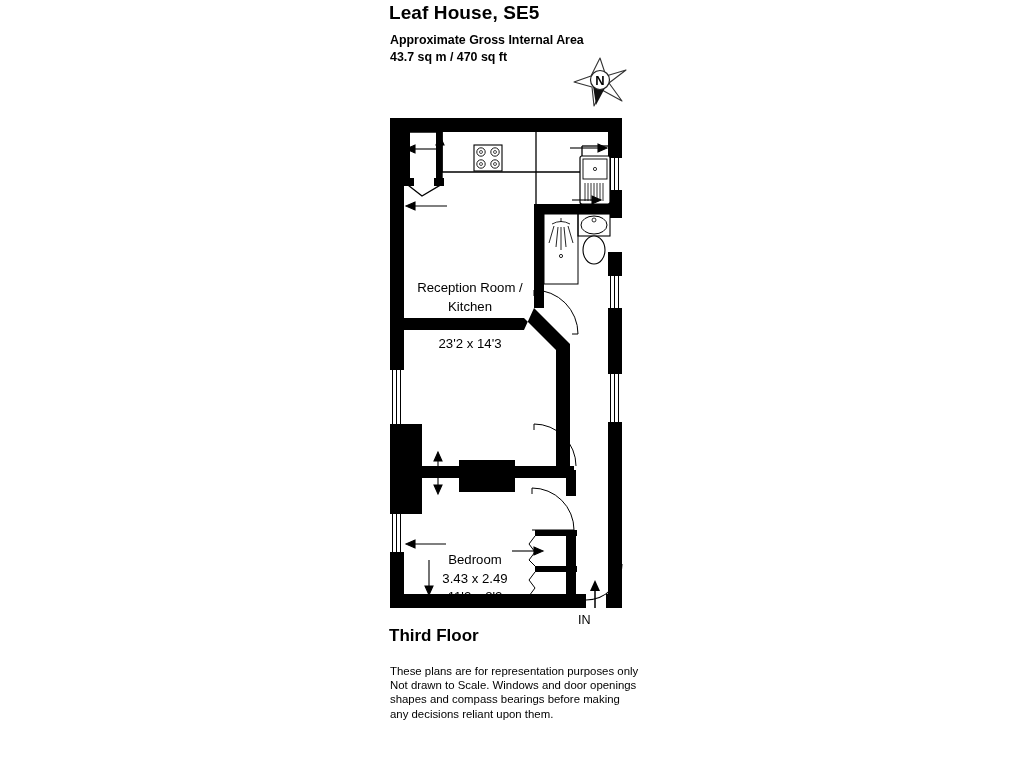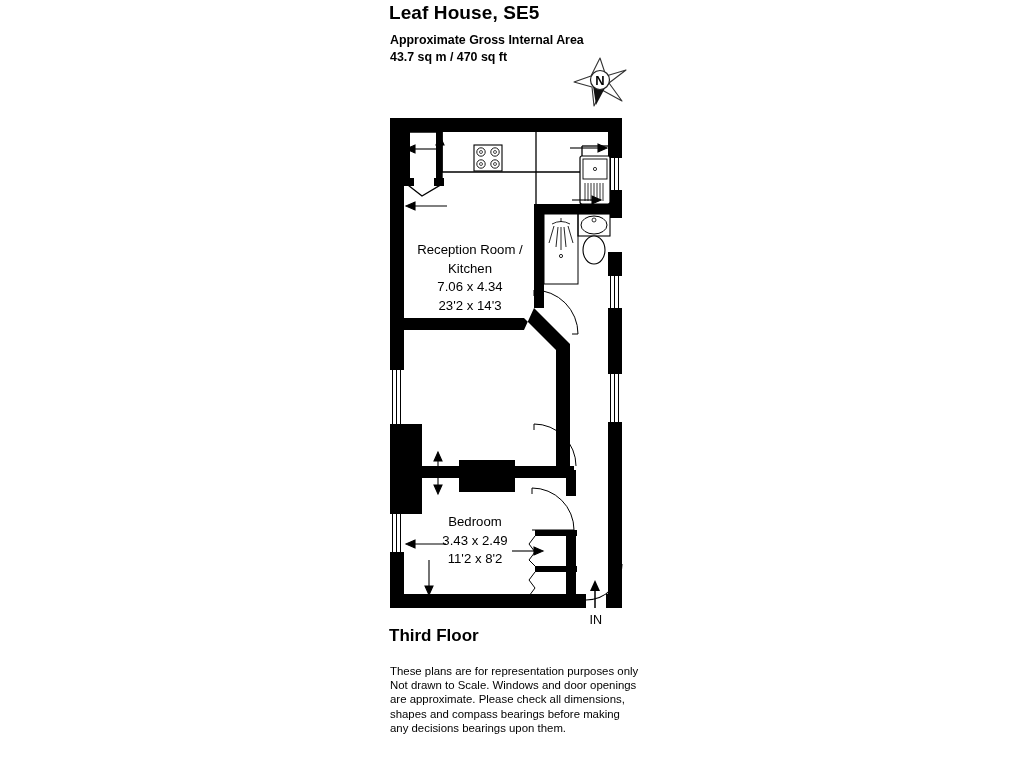--- a/index.html
+++ b/index.html
@@ -91,38 +91,39 @@
     pointer-events: none;
   }
 
   
   .room-label {
     position: absolute;
     text-align: center;
     font-size: 13.2px;
     line-height: 18.6px;
     white-space: nowrap;
+    margin-top: 38px;
   }
   #label-reception {
     left: 378px;
     top: 241px;
     width: 184px;
   }
   #label-bedroom {
     left: 406px;
     top: 513px;
     width: 138px;
   }
   .in-label {
     position: absolute;
     left: 578px;
     top: 613px;
     font-size: 12.6px;
     width: 24px;
-    text-align: right;
+    text-align: left;
   }
 </style>
 </head>
 <body>
 
 <div id="sheet">
 
   <div class="hdr-title">Leaf House, SE5</div>
   <div class="hdr-sub1">Approximate Gross Internal Area</div>
   <div class="hdr-sub2">43.7 sq m / 470 sq ft</div>
@@ -363,18 +364,17 @@
     <div>11'2 x 8'2</div>
   </div>
 
   <div class="in-label">IN</div>
 
   <div class="floor-label">Third Floor</div>
 
   <div class="footer">
     <div>These plans are for representation purposes only</div>
     <div>Not drawn to Scale. Windows and door openings</div>
-    <div>are approximate. Please check all dimensions,</div>
     <div>shapes and compass bearings before making</div>
-    <div>any decisions bearings upon them.</div>
+    <div>any decisions reliant upon them.</div>
   </div>
 
 </div>
 
 </body></html>

